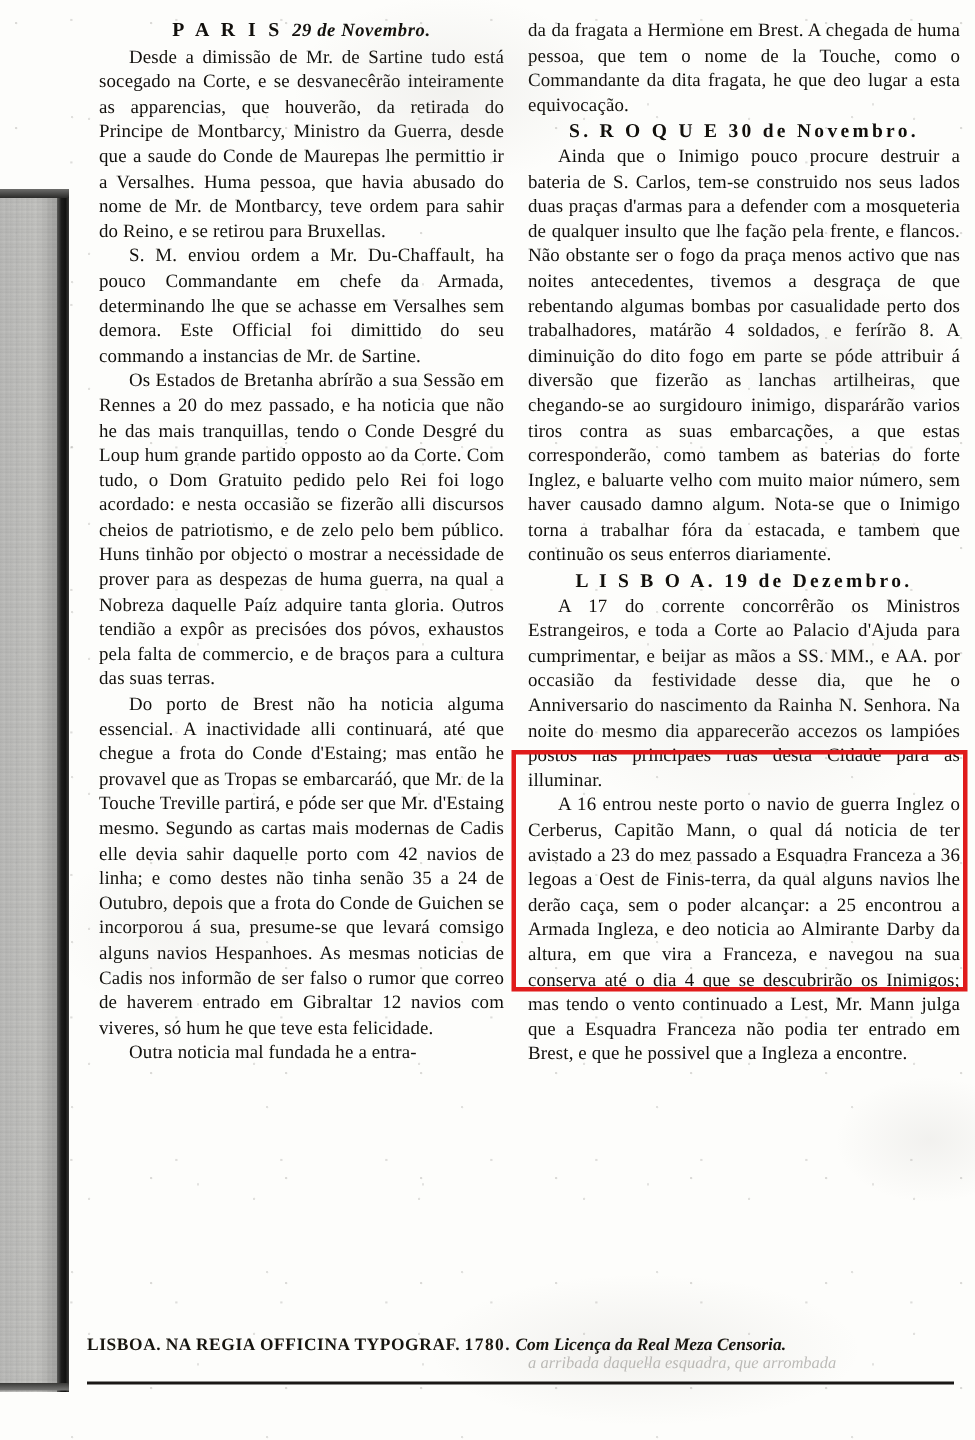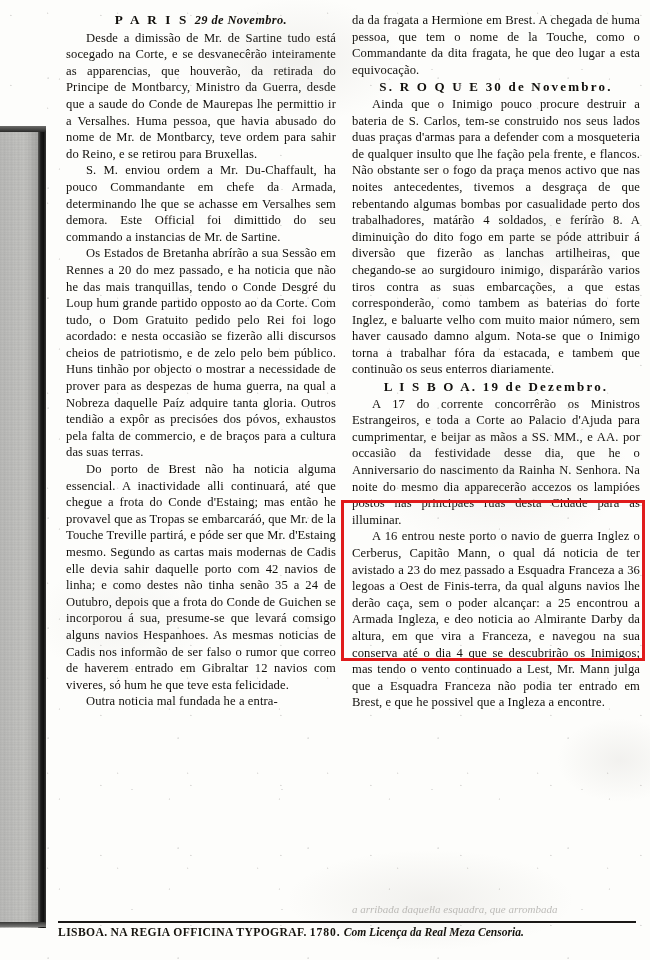--- a/index.html
+++ b/index.html
@@ -127,21 +127,21 @@
 
   
   #footer-rule {
     position: absolute;
     left: 58px; top: 921px;
     width: 578px; height: 2px;
     background: #1a1816;
   }
   #footer {
     position: absolute;
-    left: 58px; top: 926px;
+    left: 58px; top: 890px;
     width: 584px;
     font-size: 11.6px;
     line-height: 14px;
     color: #17150f;
     white-space: nowrap;
   }
   #footer .fc { font-variant: small-caps; font-weight: bold; letter-spacing: .4px; }
   #footer .fn { font-weight: bold; letter-spacing: 1px; }
   #footer .fi { font-style: italic; font-weight: bold; }
 

